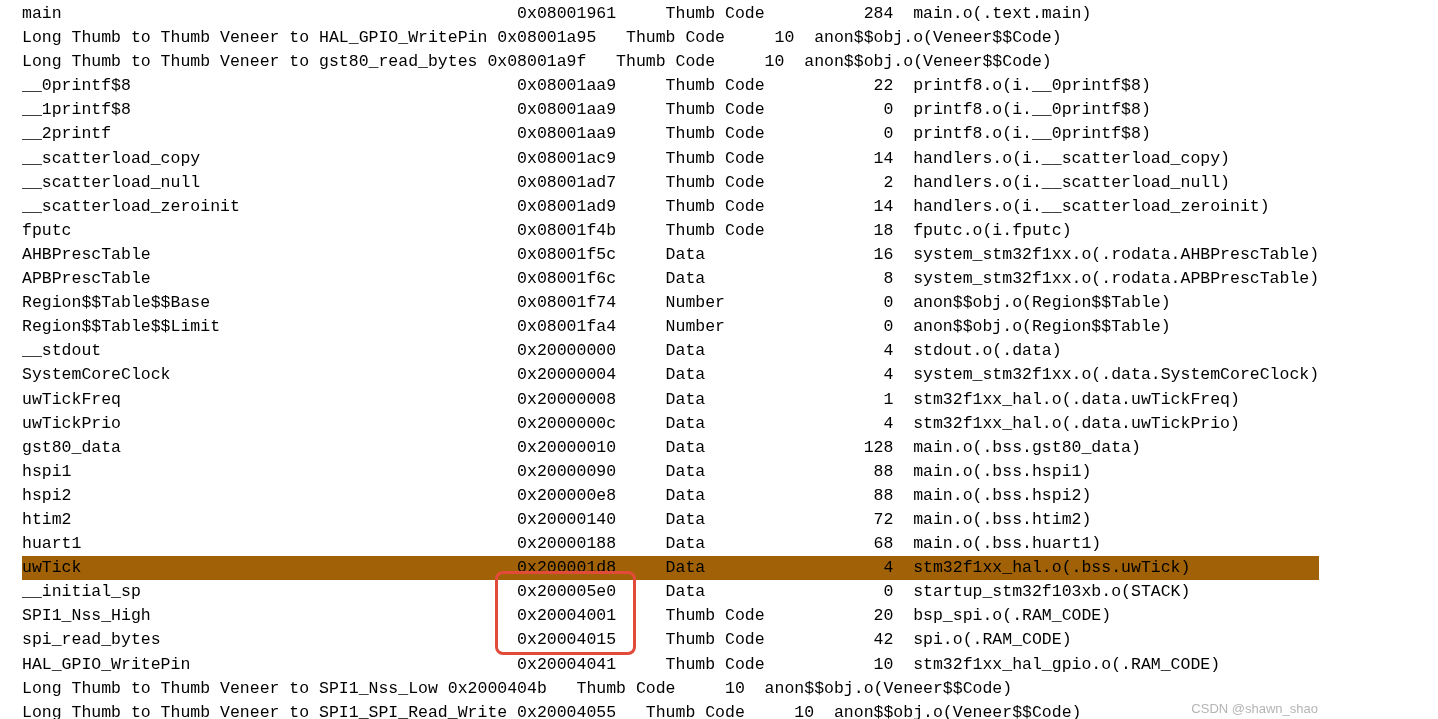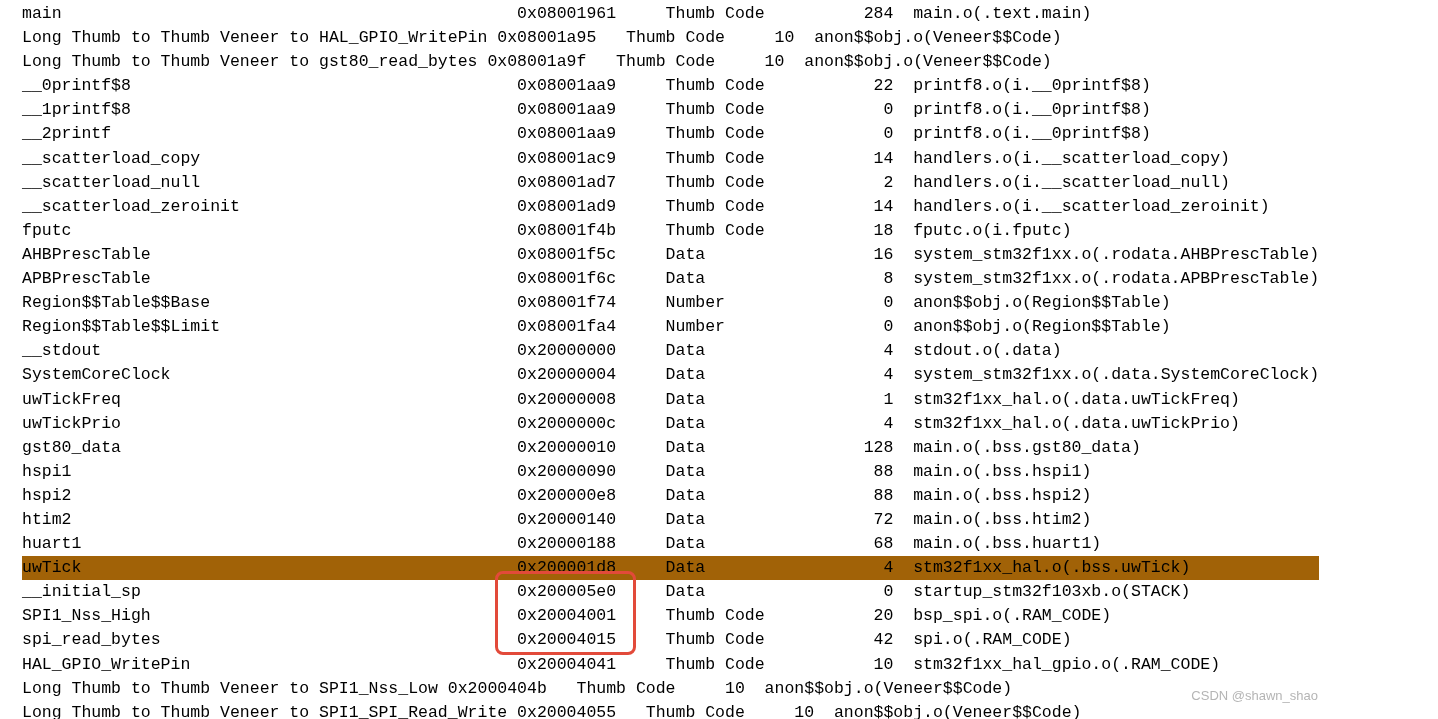--- a/index.html
+++ b/index.html
@@ -35,21 +35,21 @@
   }
   .redbox {
     position: absolute;
     border: 3px solid #e24a3a;
     border-radius: 8px;
     pointer-events: none;
   }
   .watermark {
     position: absolute;
     right: 8px;
-    bottom: 16px;
+    bottom: 3px;
     font-family: Arial, sans-serif;
     font-size: 13px;
     color: rgba(140,140,140,0.65);
   }
 </style>
 </head>
 <body>
 
 <div class="wrap">
   <div class="listing" id="listing"><span class="row">main                                              0x08001961     Thumb Code          284  main.o(.text.main)</span><span class="row">Long Thumb to Thumb Veneer to HAL_GPIO_WritePin 0x08001a95   Thumb Code     10  anon$$obj.o(Veneer$$Code)</span><span class="row">Long Thumb to Thumb Veneer to gst80_read_bytes 0x08001a9f   Thumb Code     10  anon$$obj.o(Veneer$$Code)</span><span class="row">__0printf$8                                       0x08001aa9     Thumb Code           22  printf8.o(i.__0printf$8)</span><span class="row">__1printf$8                                       0x08001aa9     Thumb Code            0  printf8.o(i.__0printf$8)</span><span class="row">__2printf                                         0x08001aa9     Thumb Code            0  printf8.o(i.__0printf$8)</span><span class="row">__scatterload_copy                                0x08001ac9     Thumb Code           14  handlers.o(i.__scatterload_copy)</span><span class="row">__scatterload_null                                0x08001ad7     Thumb Code            2  handlers.o(i.__scatterload_null)</span><span class="row">__scatterload_zeroinit                            0x08001ad9     Thumb Code           14  handlers.o(i.__scatterload_zeroinit)</span><span class="row">fputc                                             0x08001f4b     Thumb Code           18  fputc.o(i.fputc)</span><span class="row">AHBPrescTable                                     0x08001f5c     Data                 16  system_stm32f1xx.o(.rodata.AHBPrescTable)</span><span class="row">APBPrescTable                                     0x08001f6c     Data                  8  system_stm32f1xx.o(.rodata.APBPrescTable)</span><span class="row">Region$$Table$$Base                               0x08001f74     Number                0  anon$$obj.o(Region$$Table)</span><span class="row">Region$$Table$$Limit                              0x08001fa4     Number                0  anon$$obj.o(Region$$Table)</span><span class="row">__stdout                                          0x20000000     Data                  4  stdout.o(.data)</span><span class="row">SystemCoreClock                                   0x20000004     Data                  4  system_stm32f1xx.o(.data.SystemCoreClock)</span><span class="row">uwTickFreq                                        0x20000008     Data                  1  stm32f1xx_hal.o(.data.uwTickFreq)</span><span class="row">uwTickPrio                                        0x2000000c     Data                  4  stm32f1xx_hal.o(.data.uwTickPrio)</span><span class="row">gst80_data                                        0x20000010     Data                128  main.o(.bss.gst80_data)</span><span class="row">hspi1                                             0x20000090     Data                 88  main.o(.bss.hspi1)</span><span class="row">hspi2                                             0x200000e8     Data                 88  main.o(.bss.hspi2)</span><span class="row">htim2                                             0x20000140     Data                 72  main.o(.bss.htim2)</span><span class="row">huart1                                            0x20000188     Data                 68  main.o(.bss.huart1)</span><span class="row highlight">uwTick                                            0x200001d8     Data                  4  stm32f1xx_hal.o(.bss.uwTick)</span><span class="row">__initial_sp                                      0x200005e0     Data                  0  startup_stm32f103xb.o(STACK)</span><span class="row">SPI1_Nss_High                                     0x20004001     Thumb Code           20  bsp_spi.o(.RAM_CODE)</span><span class="row">spi_read_bytes                                    0x20004015     Thumb Code           42  spi.o(.RAM_CODE)</span><span class="row">HAL_GPIO_WritePin                                 0x20004041     Thumb Code           10  stm32f1xx_hal_gpio.o(.RAM_CODE)</span><span class="row">Long Thumb to Thumb Veneer to SPI1_Nss_Low 0x2000404b   Thumb Code     10  anon$$obj.o(Veneer$$Code)</span><span class="row">Long Thumb to Thumb Veneer to SPI1_SPI_Read_Write 0x20004055   Thumb Code     10  anon$$obj.o(Veneer$$Code)</span></div>

